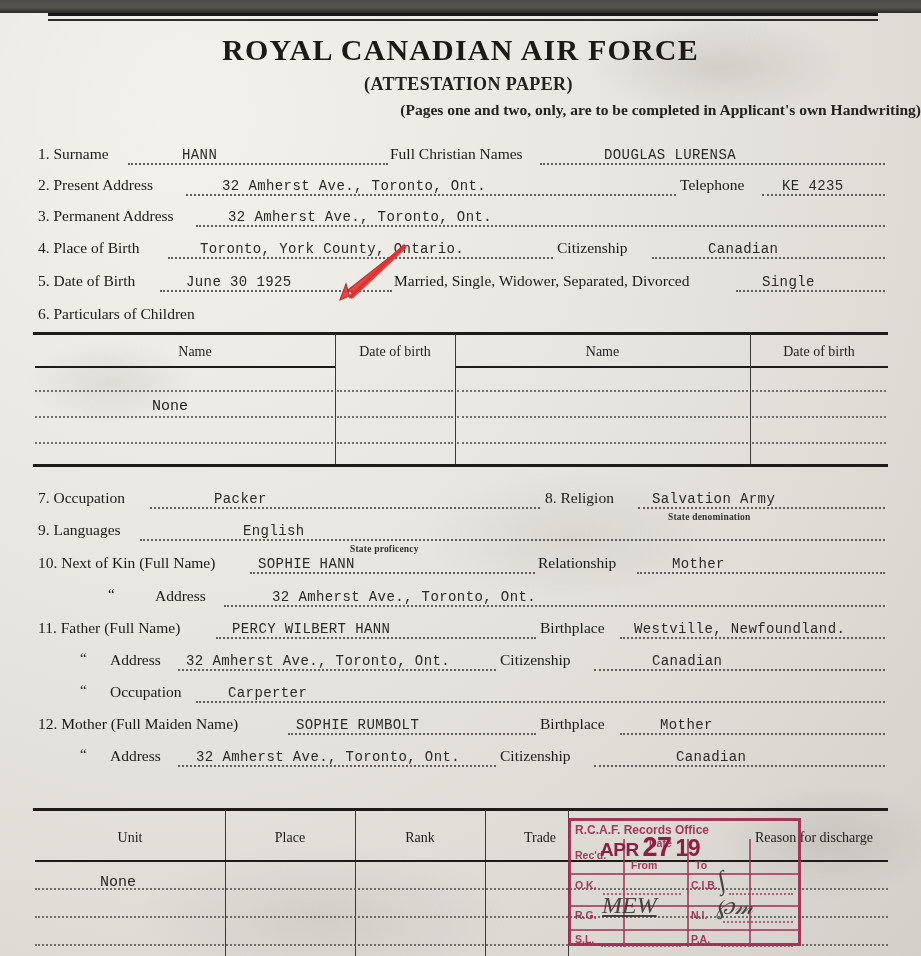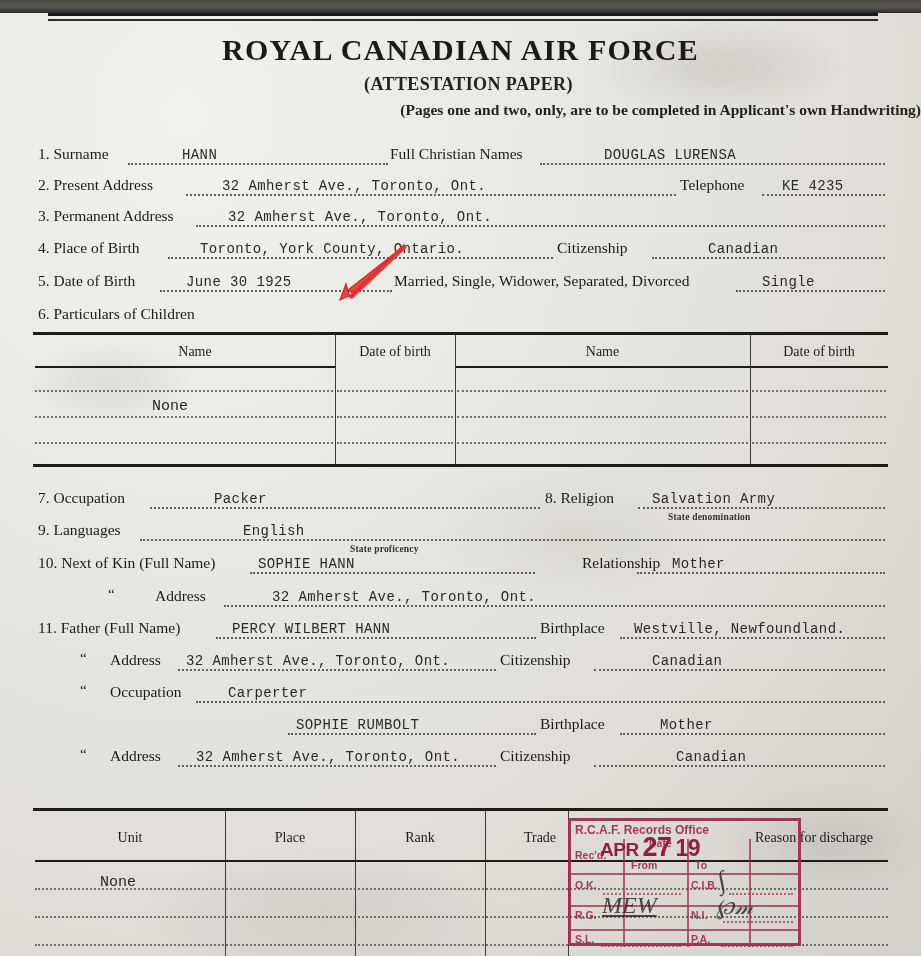--- a/index.html
+++ b/index.html
@@ -227,21 +227,21 @@
   <div class="dots" style="left:140px;top:539px;width:745px;"></div>
   <div class="tw" style="left:243px;top:523px;">English</div>
   <div class="sublabel" style="left:350px;top:544px;">State proficency</div>
 
   <div class="row" style="left:38px;top:554px;">
     <span>10.</span>
     <span>Next of Kin (Full Name)</span>
   </div>
   <div class="dots" style="left:250px;top:572px;width:285px;"></div>
   <div class="tw" style="left:258px;top:556px;">SOPHIE  HANN</div>
-  <div class="row" style="left:538px;top:554px;margin-left:44px;">Relationship</div>
+  <div class="row" style="left:538px;top:554px;">Relationship</div>
   <div class="dots" style="left:637px;top:572px;width:248px;"></div>
   <div class="tw" style="left:672px;top:556px;">Mother</div>
 
   <div class="row quote" style="left:108px;top:586px;">“</div>
   <div class="row" style="left:155px;top:587px;">Address</div>
   <div class="dots" style="left:224px;top:605px;width:661px;"></div>
   <div class="tw" style="left:272px;top:589px;">32 Amherst Ave., Toronto, Ont.</div>
 
   <div class="row" style="left:38px;top:619px;">
     <span>11.</span>
@@ -259,20 +259,24 @@
   <div class="tw" style="left:186px;top:653px;">32 Amherst Ave.,  Toronto, Ont.</div>
   <div class="row" style="left:500px;top:651px;">Citizenship</div>
   <div class="dots" style="left:594px;top:669px;width:291px;"></div>
   <div class="tw" style="left:652px;top:653px;">Canadian</div>
 
   <div class="row quote" style="left:80px;top:682px;">“</div>
   <div class="row" style="left:110px;top:683px;">Occupation</div>
   <div class="dots" style="left:196px;top:701px;width:689px;"></div>
   <div class="tw" style="left:228px;top:685px;">Carperter</div>
 
+  <div class="row" style="left:38px;top:715px;">
+    <span>12.</span>
+    <span>Mother (Full Maiden Name)</span>
+  </div>
   <div class="dots" style="left:288px;top:733px;width:248px;"></div>
   <div class="tw" style="left:296px;top:717px;">SOPHIE RUMBOLT</div>
   <div class="row" style="left:540px;top:715px;">Birthplace</div>
   <div class="dots" style="left:620px;top:733px;width:265px;"></div>
   <div class="tw" style="left:660px;top:717px;">Mother</div>
 
   <div class="row quote" style="left:80px;top:746px;">“</div>
   <div class="row" style="left:110px;top:747px;">Address</div>
   <div class="dots" style="left:178px;top:765px;width:318px;"></div>
   <div class="tw" style="left:196px;top:749px;">32 Amherst Ave., Toronto, Ont.</div>

